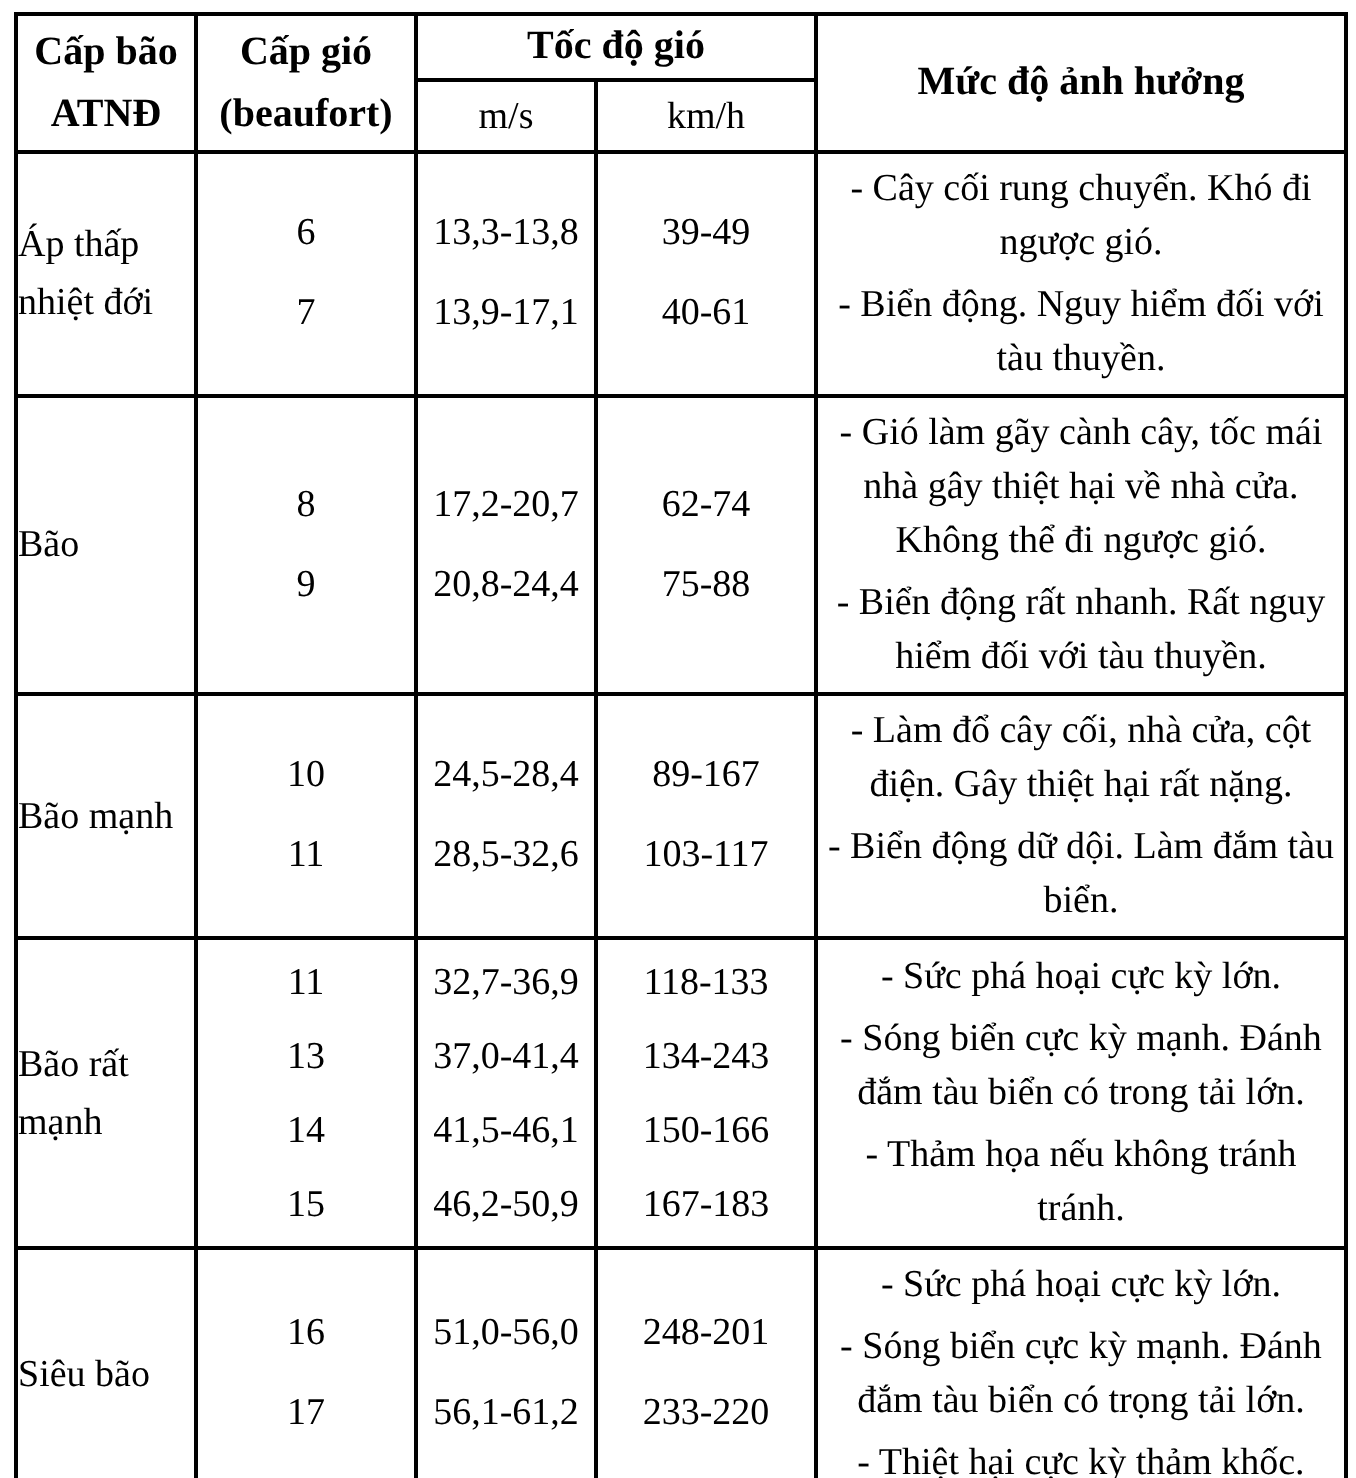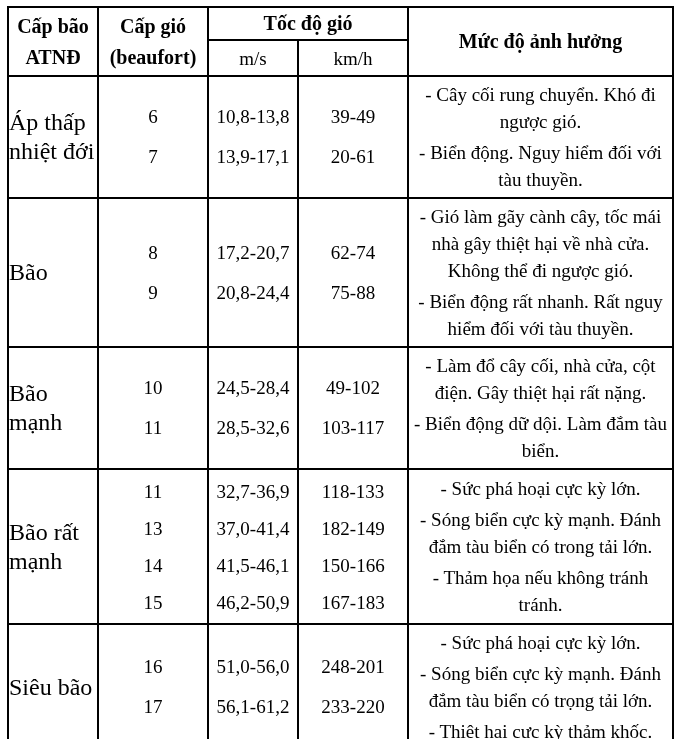--- a/index.html
+++ b/index.html
@@ -38,21 +38,21 @@
   tr.h1 { height: 32px; }
   tr.h2 { height: 36px; }
   th.unit { font-weight: normal; font-size: 19px; margin-left: 40px; }
   
   tr.r0 { height: 118px; }
   tr.r1 { height: 146px; }
   tr.r2 { height: 115px; }
   tr.r3 { height: 155px; }
   tr.r4 { height: 123px; }
   td.cat {
-    font-size: 24px;
+    font-size: 19px;
     text-align: left;
     padding-left: 10px;
     padding-right: 4px;
     line-height: 29px;
   }
   td.num {
     font-size: 19px;
     text-align: center;
   }
   td.num div { line-height: 40px; }
@@ -92,26 +92,26 @@
   </thead>
   <tbody>
 
     <tr class="r0">
       <td class="cat">Áp thấp nhiệt đới</td>
       <td class="num">
         <div>6</div>
         <div>7</div>
       </td>
       <td class="num">
-        <div>10,8-13,8</div>
+        <div>13,3-13,8</div>
         <div>13,9-17,1</div>
       </td>
       <td class="num">
         <div>39-49</div>
-        <div>20-61</div>
+        <div>40-61</div>
       </td>
       <td class="impact">
         <p>- Cây cối rung chuyển. Khó đi ngược gió.</p>
         <p>- Biển động. Nguy hiểm đối với tàu thuyền.</p>
       </td>
     </tr>
 
     <tr class="r1">
       <td class="cat">Bão</td>
       <td class="num">
@@ -136,21 +136,21 @@
       <td class="cat">Bão mạnh</td>
       <td class="num">
         <div>10</div>
         <div>11</div>
       </td>
       <td class="num">
         <div>24,5-28,4</div>
         <div>28,5-32,6</div>
       </td>
       <td class="num">
-        <div>49-102</div>
+        <div>89-167</div>
         <div>103-117</div>
       </td>
       <td class="impact">
         <p>- Làm đổ cây cối, nhà cửa, cột điện. Gây thiệt hại rất nặng.</p>
         <p>- Biển động dữ dội. Làm đắm tàu biển.</p>
       </td>
     </tr>
 
     <tr class="r3">
       <td class="cat">Bão rất mạnh</td>
@@ -161,21 +161,21 @@
         <div>15</div>
       </td>
       <td class="num">
         <div>32,7-36,9</div>
         <div>37,0-41,4</div>
         <div>41,5-46,1</div>
         <div>46,2-50,9</div>
       </td>
       <td class="num">
         <div>118-133</div>
-        <div>182-149</div>
+        <div>134-243</div>
         <div>150-166</div>
         <div>167-183</div>
       </td>
       <td class="impact">
         <p>- Sức phá hoại cực kỳ lớn.</p>
         <p>- Sóng biển cực kỳ mạnh. Đánh đắm tàu biển có trong tải lớn.</p>
         <p>- Thảm họa nếu không tránh tránh.</p>
       </td>
     </tr>
 

